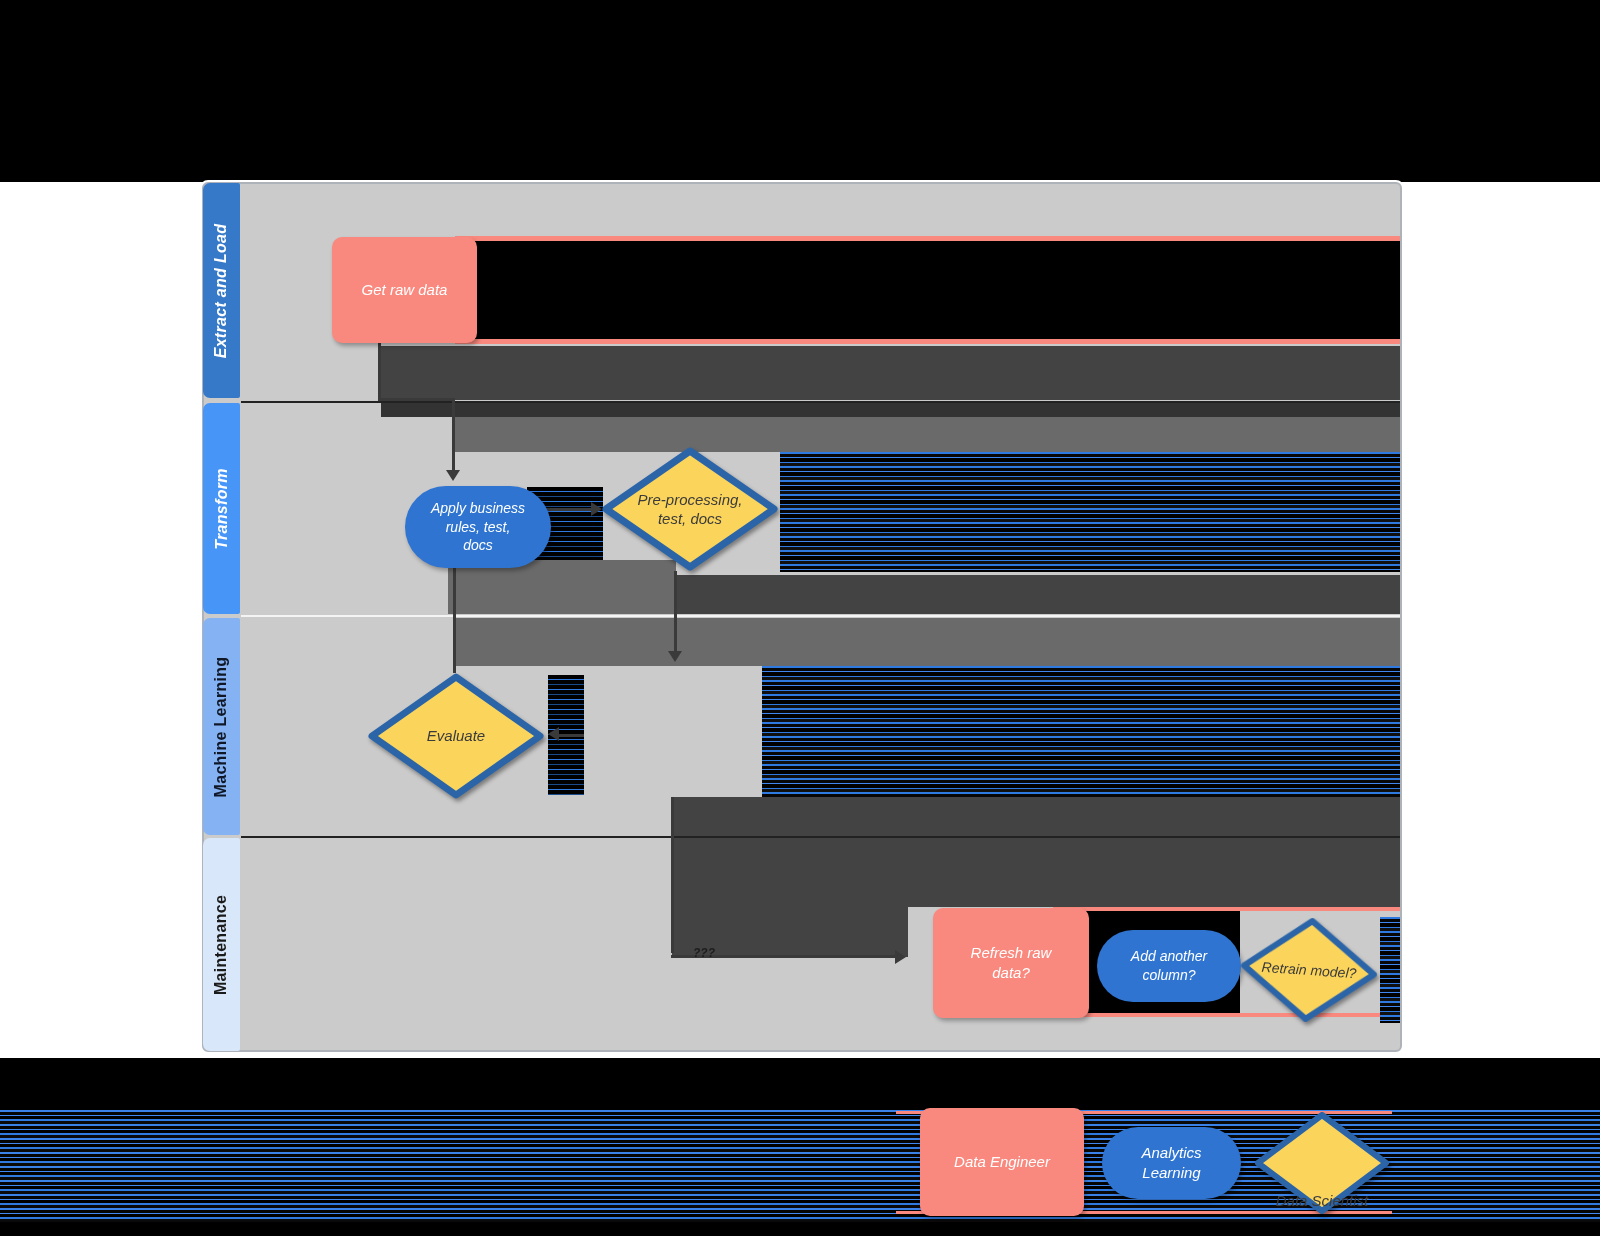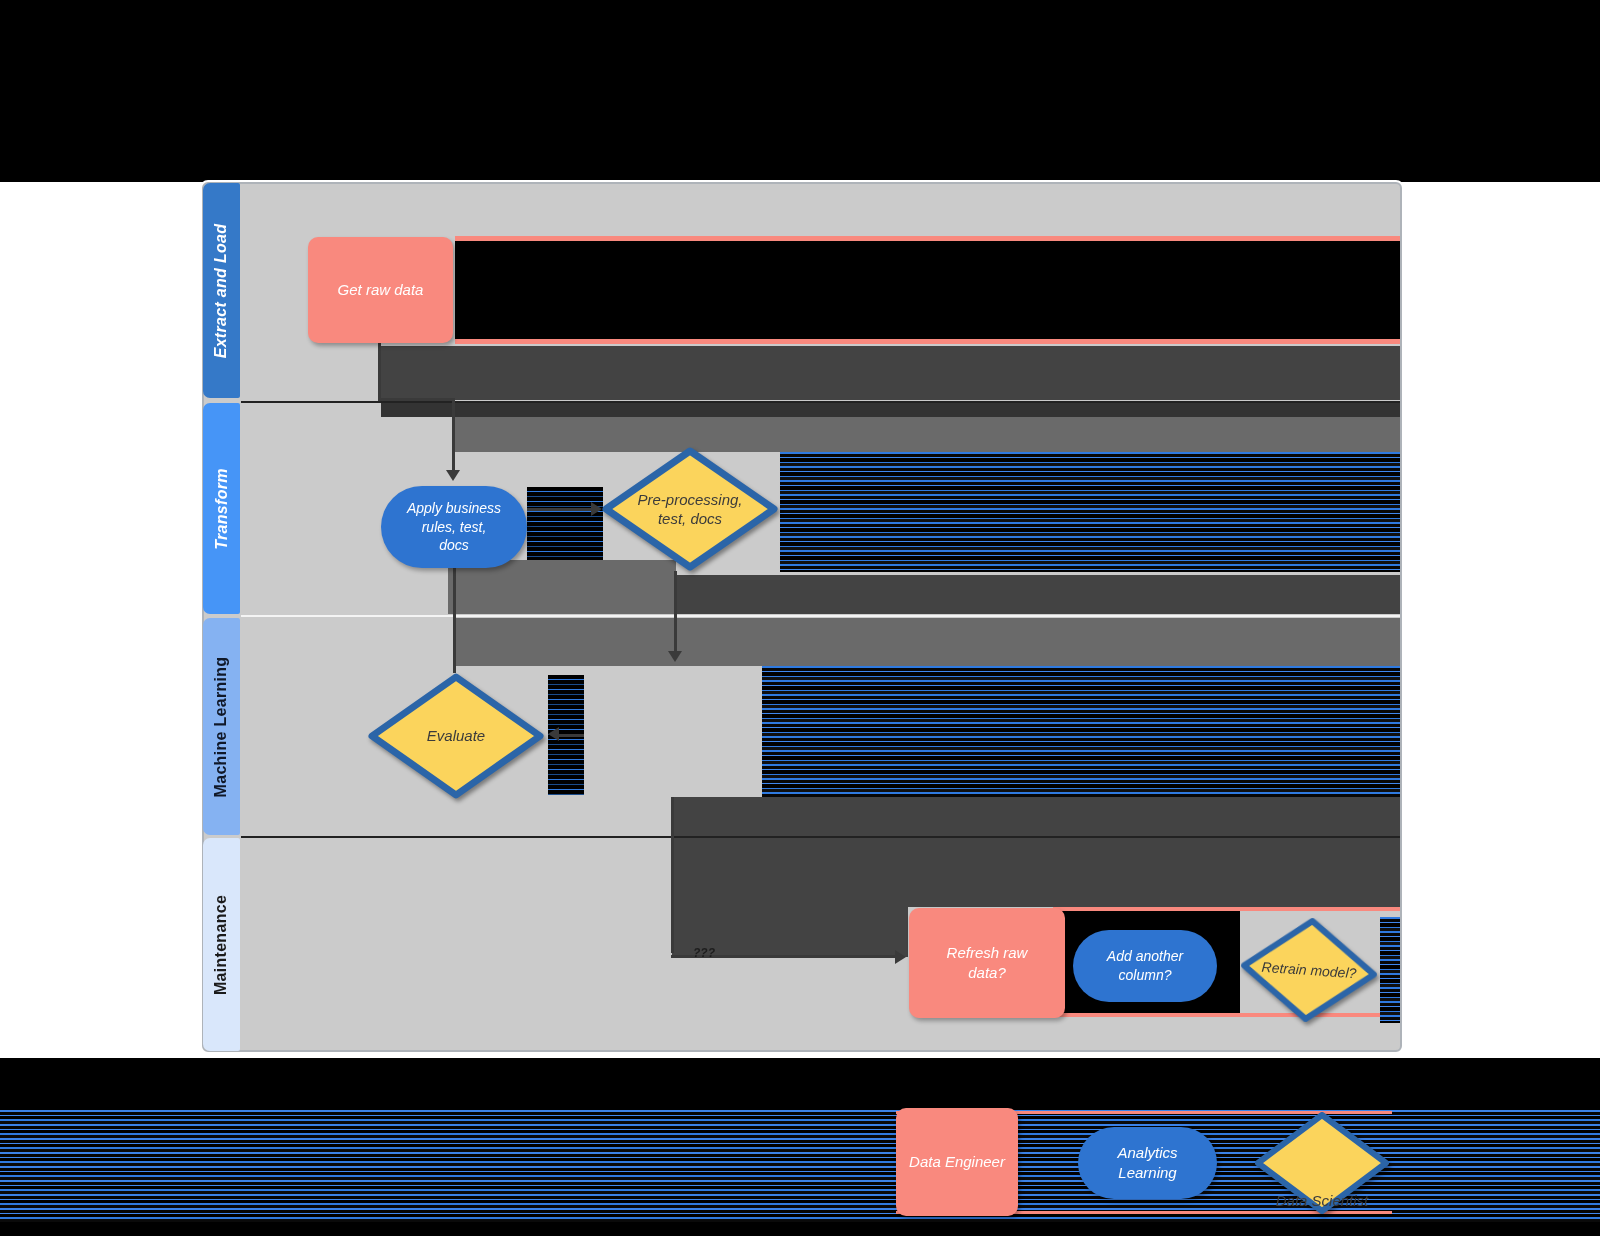--- a/index.html
+++ b/index.html
@@ -29,21 +29,21 @@
   
   .line{background:#3a3a3a;}
   .arrow{width:0;height:0;border-style:solid;}
   .arrow-down{border-width:11px 7px 0 7px;border-color:#3a3a3a transparent transparent transparent;}
   .arrow-up{border-width:0 7px 11px 7px;border-color:transparent transparent #3a3a3a transparent;}
   .arrow-left{border-width:7px 11px 7px 0;border-color:transparent #3a3a3a transparent transparent;}
   .arrow-right{border-width:7px 0 7px 11px;border-color:transparent transparent transparent #3a3a3a;}
   .conn-label{font-size:12px;font-style:italic;color:#1d1d1d;font-weight:bold;}
   
   .node{display:flex;align-items:center;justify-content:center;text-align:center;
-        font-size:15px;font-style:italic;white-space:pre-line;line-height:1.35;box-sizing:border-box;}
+        font-size:15px;font-style:italic;white-space:pre-line;line-height:1.35;box-sizing:border-box;margin-left:24px;}
   .proc{background:#f9897e;color:#ffffff;border-radius:10px;box-shadow:2px 3px 4px rgba(0,0,0,.30);}
   .pill{background:#2e74d0;color:#ffffff;border-radius:42px;box-shadow:2px 3px 4px rgba(0,0,0,.30);}
   .diamond-wrap{display:block;}
   .diamond-wrap svg{position:absolute;left:0;top:0;overflow:visible;}
   .diamond-label{position:absolute;left:0;top:0;width:100%;height:100%;display:flex;align-items:center;justify-content:center;
         text-align:center;font-size:15px;font-style:italic;color:#3b3b3b;white-space:pre-line;line-height:1.3;}
   .legend-shape{z-index:5;}
   .hline-salmon{background:#f9897e;height:3px;}
 </style>
 </head>
@@ -155,21 +155,21 @@
   <div class="abs diamond-wrap" style="left:1239px;top:917px;width:140px;height:106px;transform:rotate(4deg);">
     <svg width="140" height="106">
       <polygon points="70,4 135,53 70,102 5,53" fill="#fbd45c" stroke="#2b65a8" stroke-width="6" stroke-linejoin="round" style="filter:drop-shadow(2px 3px 2px rgba(0,0,0,.4));"></polygon>
       </svg>
     <div class="diamond-label" style="font-size:14px;">Retrain model?</div>
   </div>
 
   <div class="abs slab hline-salmon" style="left:896px;top:1111px;width:496px;height:3px;z-index:4;"></div>
   <div class="abs slab hline-salmon" style="left:896px;top:1211px;width:496px;height:3px;z-index:4;"></div>
 
-  <div class="abs node proc legend-shape" style="left:896px;top:1108px;width:122px;height:108px;">
+  <div class="abs node proc legend-shape" style="left:896px;top:1108px;width:164px;height:108px;">
     <span>Data Engineer</span></div>
 
   <div class="abs node pill legend-shape" style="left:1078px;top:1127px;width:139px;height:72px;">
     <span>Analytics
 Learning</span></div>
 
   <div class="abs diamond-wrap legend-shape" style="left:1253px;top:1111px;width:138px;height:104px;">
     <svg width="138" height="104">
       <polygon points="69,4 133,52 69,100 5,52" fill="#fbd45c" stroke="#2b65a8" stroke-width="6" stroke-linejoin="round" style="filter:drop-shadow(2px 3px 2px rgba(0,0,0,.4));"></polygon>
       </svg>

